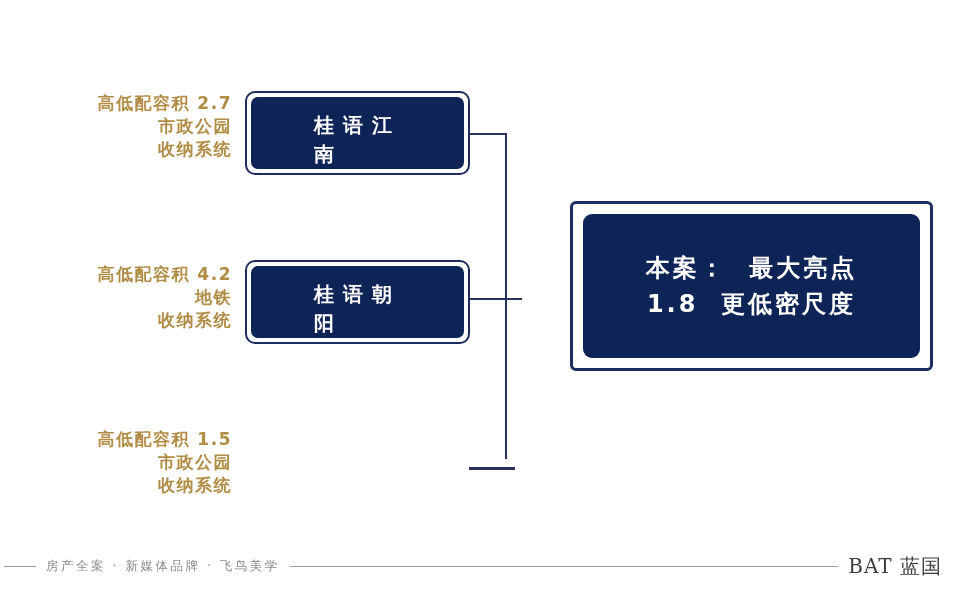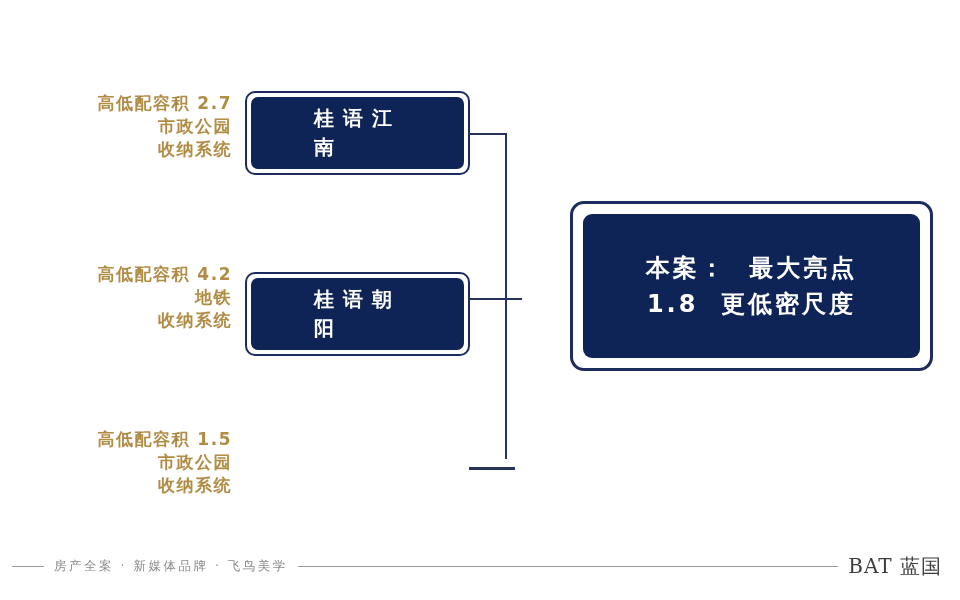--- a/index.html
+++ b/index.html
@@ -26,58 +26,58 @@
   }
 
   
   .pbox{
     position:absolute;left:245px;width:225px;height:84px;
     border:2px solid var(--navy_border);border-radius:10px;
     background:#FFFFFF;padding:4px;
   }
   .pbox-inner{
     width:100%;height:100%;background:var(--navy);border-radius:7px;
-    display:flex;align-items:center;justify-content:center;
+    display:flex;align-items:flex-end;justify-content:center;
     position:relative;overflow:hidden;
   }
   .pbox-text{
     color:var(--box_text);font-weight:bold;font-size:20px;
     letter-spacing:9px;line-height:29px;white-space:pre-line;text-align:left;
   }
   .overlay-layer{
     position:absolute;left:0;right:0;top:0;bottom:0;
     display:flex;align-items:center;justify-content:center;
     color:var(--box_text);font-weight:bold;font-size:20px;letter-spacing:4px;
   }
   .overlay-front{transform:translateY(-2px);}
   .overlay-stack{align-items:flex-start;padding-top:18px;}
 
   
   .cline{position:absolute;background:var(--connector);}
 
   
   .hbox{
     position:absolute;left:570px;top:201px;width:363px;height:170px;
-    border:3px solid var(--navy_border);border-radius:14px;
+    border:3px solid var(--navy_border);border-radius:6px;
     background:#FFFFFF;padding:10px;
   }
   .hbox-inner{
     width:100%;height:100%;background:var(--navy);border-radius:9px;
     display:flex;align-items:center;justify-content:center;
   }
   .hbox-text{
     color:var(--box_text);font-weight:bold;font-size:24px;
     letter-spacing:3px;line-height:36px;white-space:pre-wrap;text-align:center;
   }
 
   
   .footer{
     position:absolute;left:0;right:0;top:556px;height:20px;
     display:flex;align-items:center;
-    padding-left:12px;padding-right:18px;
+    padding-left:4px;padding-right:18px;
   }
   .frule{height:1px;background:var(--footer_rule);}
   .frule-short{width:32px;margin-right:10px;}
   .frule-long{flex:1;margin-left:10px;margin-right:10px;}
   .ftext{
     color:var(--footer_text);font-size:12.5px;letter-spacing:2.5px;white-space:nowrap;
   }
   .flogo{
     color:var(--logo_text);font-size:20px;letter-spacing:1px;white-space:nowrap;
     font-family:"DejaVu Serif","Liberation Serif",serif;
@@ -94,21 +94,21 @@
   <div class="pbox" style="top:91px;">
     <div class="pbox-inner">
       <div class="pbox-text">桂语江
 南</div>
     </div>
   </div>
 
   <div class="row-label" style="top:263px;">高低配容积 4.2
 地铁
 收纳系统</div>
-  <div class="pbox" style="top:272px;">
+  <div class="pbox" style="top:260px;">
     <div class="pbox-inner">
       <div class="pbox-text">桂语朝
 阳</div>
     </div>
   </div>
 
   <div class="row-label" style="top:428px;">高低配容积 1.5
 市政公园
 收纳系统</div>
 

